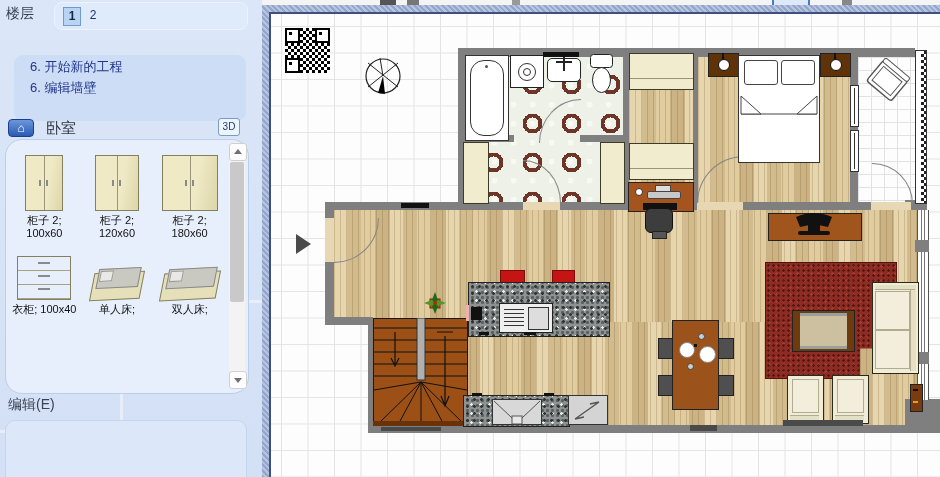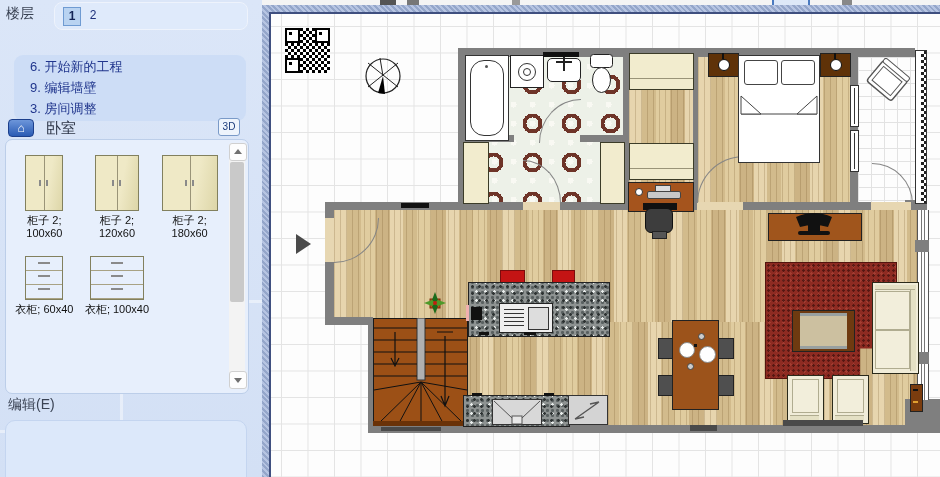--- a/index.html
+++ b/index.html
@@ -13,21 +13,21 @@
   .tab{position:absolute;top:4px;width:16px;height:17px;text-align:center;font-size:12px;color:#1d2f7a;line-height:17px;}
   .tab.sel{background:#b9d3f1;border:1px solid #6f9bd2;font-weight:bold;color:#122456;}
   #build-row{position:absolute;left:6px;top:33px;width:250px;height:20px;}
   #collapse-btn{position:absolute;right:26px;top:3px;width:14px;height:14px;background:#fff;border:1px solid #8aa0c8;border-radius:2px;font-size:11px;line-height:12px;text-align:center;color:#444;padding:0;}
   #steps-box{position:absolute;left:14px;top:55px;width:232px;height:66px;background:#cdddf6;border-radius:9px;}
   .step{font-size:13px;color:#21368d;padding:2px 0 0 16px;line-height:19px;white-space:nowrap;}
   #cat-row{position:absolute;left:6px;top:119px;width:250px;height:20px;}
   #home-btn{position:absolute;left:2px;top:0px;width:26px;height:18px;border:1px solid #1c3f8c;border-radius:4px;background:linear-gradient(180deg,#6d96da,#2a5bb4);color:#fff;font-size:12px;line-height:16px;text-align:center;padding:0;}
   #cat-label{position:absolute;left:40px;top:0px;font-size:15px;color:#2c3446;}
   #view3d-btn{position:absolute;right:16px;top:-1px;width:22px;height:18px;background:#eef4fc;border:1px solid #7a9ac8;border-radius:3px;font-size:10px;color:#1a3a7a;line-height:16px;text-align:center;padding:0;}
-  #catalog{position:absolute;left:5px;top:139px;width:242px;height:253px;background:#e7effc;border:1px solid #bccee9;border-radius:7px;}
+  #catalog{position:absolute;left:5px;top:139px;width:242px;height:253px;background:#e7effc;border:1px solid #bccee9;border-radius:17px;}
   #cat-grid{position:absolute;left:2px;top:4px;width:218px;height:245px;display:grid;grid-template-columns:1fr 1fr 1fr;grid-template-rows:96px 76px 76px;}
   .cat-item{display:flex;flex-direction:column;align-items:center;justify-content:flex-end;overflow:hidden;}
   .cl{text-align:center;font-size:11px;color:#111;line-height:13px;white-space:nowrap;}
   
   .fi{position:relative;margin-bottom:3px;}
   .fi-ward{background:linear-gradient(100deg,#efe9c6 60%,#ddd6a8);border:1px solid #82805e;height:54px;}
   .fi-ward::before{content:"";position:absolute;left:50%;top:0;bottom:0;width:1px;background:#9a9478;}
   .fi-ward::after{content:"";position:absolute;left:calc(50% - 5px);top:24px;width:2px;height:6px;background:#8a8a8a;box-shadow:7px 0 #8a8a8a;}
   .fi-drw{background:linear-gradient(100deg,#efe9c6 60%,#ddd6a8);border:1px solid #82805e;height:42px;background-image:repeating-linear-gradient(180deg,transparent 0 13px,#a8a284 13px 14px);}
   .fi-drw::after{content:"";position:absolute;left:calc(50% - 6px);top:5px;width:12px;height:2px;background:#8a8a8a;box-shadow:0 13px #8a8a8a,0 26px #8a8a8a;}
@@ -75,22 +75,21 @@
       <span class="hdr-text">楼层</span>
       <div id="floor-tabs">
         <span class="tab sel" style="left:8px;">1</span>
         <span class="tab" style="left:30px;">2</span>
       </div>
     </div>
 
 
     <div id="steps-box">
       <div class="step">6. 开始新的工程</div>
-      <div class="step">9. 编辑墙壁</div>
-      <div class="step">3. 房间调整</div>
+      <div class="step">6. 编辑墙壁</div>
     </div>
 
     <div id="cat-row">
       <button id="home-btn">⌂</button>
       <span id="cat-label">卧室</span>
       <button id="view3d-btn">3D</button>
     </div>
 
     <div id="catalog">
       <div id="cat-grid">
@@ -109,29 +108,35 @@
             </div>
         </div>
         <div class="cat-item">
           <div class="fi fi-ward" style="width:54px;"></div>
           <div class="cl">
               <div>柜子 2;</div>
               <div>180x60</div>
             </div>
         </div>
         <div class="cat-item">
-          <div class="fi fi-drw" style="width:36px;"></div>
-          <div class="cl">
-              <div>衣柜; 60x40</div>
-            </div>
-        </div>
-        <div class="cat-item">
           <div class="fi fi-drw" style="width:52px;"></div>
           <div class="cl">
               <div>衣柜; 100x40</div>
+            </div>
+        </div>
+        <div class="cat-item">
+          <div class="fi fi-bed" style="width:48px;"></div>
+          <div class="cl">
+              <div>单人床;</div>
+            </div>
+        </div>
+        <div class="cat-item">
+          <div class="fi fi-bed" style="width:54px;"></div>
+          <div class="cl">
+              <div>双人床;</div>
             </div>
         </div>
       </div>
       <div id="cat-sb">
         <div class="sb-btn" style="top:0;">
             <span class="tri tri-up"></span>
           </div>
         <div id="sb-thumb"></div>
         <div class="sb-btn" style="bottom:0;">
             <span class="tri tri-dn"></span>

